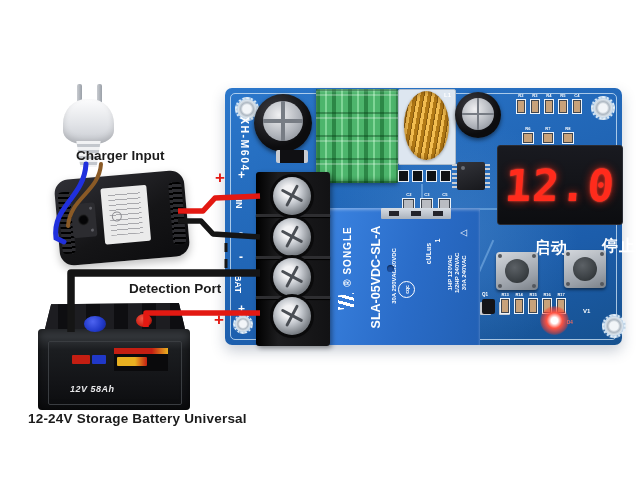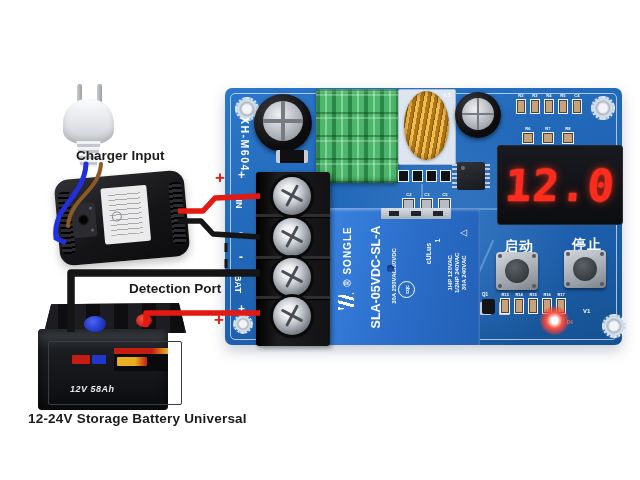--- a/index.html
+++ b/index.html
@@ -37,21 +37,21 @@
   .charger .sticker::after{content:"";position:absolute;left:9px;top:24px;width:8px;height:8px;border-radius:50%;border:1.5px solid #8b8b90;}
 
   
   .bat-lid{position:absolute;left:44px;top:303px;width:142px;height:30px;z-index:2;background:#131316;
      clip-path:polygon(5% 4%,95% 0,100% 100%,0 100%);
      background-image:repeating-linear-gradient(90deg,#1d1d21 0 14px,#0e0e11 14px 28px);}
   .bat-term-blue{position:absolute;left:84px;top:316px;width:22px;height:16px;border-radius:50%;z-index:3;
      background:radial-gradient(circle at 40% 35%,#4d63f0,#2038c8 60%,#141f7e);}
   .bat-term-red{position:absolute;left:136px;top:314px;width:16px;height:13px;border-radius:50%;z-index:3;
      background:radial-gradient(circle at 40% 35%,#f05848,#cf2014 60%,#7d0d07);}
-  .bat-body{position:absolute;left:38px;top:329px;width:130px;height:81px;z-index:2;border-radius:4px;
+  .bat-body{position:absolute;left:38px;top:329px;width:152px;height:81px;z-index:2;border-radius:4px;
      background:linear-gradient(180deg,#33363a 0 9%,#1b1d20 26%,#121316 70%,#0b0c0e);
      box-shadow:inset 0 0 10px rgba(0,0,0,.6);}
   .bat-recess{position:absolute;left:10px;top:12px;width:132px;height:62px;border:1px solid #3a3d41;border-radius:2px;}
   .bat-logo-l{position:absolute;left:34px;top:24px;width:37px;height:13px;display:flex;gap:2px;align-items:center;}
   .bat-logo-l i{display:block;height:9px;border-radius:1px;}
   .bat-logo-r{position:absolute;left:76px;top:19px;width:54px;height:23px;background:#0a0a0c;}
   .bat-logo-r::before{content:"";position:absolute;left:0;top:0;width:54px;height:6px;background:linear-gradient(90deg,#c41e12 70%,#e8b021);}
   .bat-logo-r::after{content:"";position:absolute;left:3px;top:9px;width:30px;height:9px;background:linear-gradient(90deg,#e8b021 60%,#c41e12);border-radius:1px;}
   .bat-cap-text{position:absolute;left:32px;top:55px;color:#e8e8ea;font-size:9px;font-weight:700;font-style:italic;letter-spacing:.5px;}
 
@@ -127,21 +127,21 @@
 
   .term-lb{position:absolute;color:#fff;font-weight:700;z-index:5;}
 
   
   .tact{position:absolute;width:42px;height:38px;border-radius:4px;
      background:linear-gradient(160deg,#d4d8dd,#9aa0a8 70%,#7b8188);box-shadow:0 2px 3px rgba(0,0,0,.45);}
   .tact::before{content:"";position:absolute;left:2px;top:2px;width:4px;height:4px;border-radius:50%;background:#54585e;
      box-shadow:34px 0 0 #54585e,0 30px 0 #54585e,34px 30px 0 #54585e;}
   .tact .capbtn{position:absolute;left:9px;top:7px;width:24px;height:24px;border-radius:50%;
      background:radial-gradient(circle at 40% 35%,#5c6166,#3c4145 60%,#24282b);}
-  .btn-lb{position:absolute;color:#fff;font-weight:700;font-size:14px;z-index:5;letter-spacing:1px;}
+  .btn-lb{position:absolute;color:#fff;font-weight:700;font-size:16px;z-index:5;letter-spacing:1px;margin-left:30px;}
 
   .led{position:absolute;left:540px;top:306px;width:29px;height:29px;border-radius:50%;
      background:radial-gradient(circle,#fff 0 16%,#ff5342 38%,rgba(255,60,40,.5) 62%,rgba(255,60,40,0) 75%);}
   .transistor{position:absolute;left:482px;top:299px;width:13px;height:15px;background:#141418;border-radius:2px;box-shadow:-3px 2px 0 -1px #c9ccd2,16px 2px 0 -1px #c9ccd2;}
 
   
   #wires{position:absolute;left:0;top:0;z-index:6;pointer-events:none;}
 </style>
 </head>
 <body>

